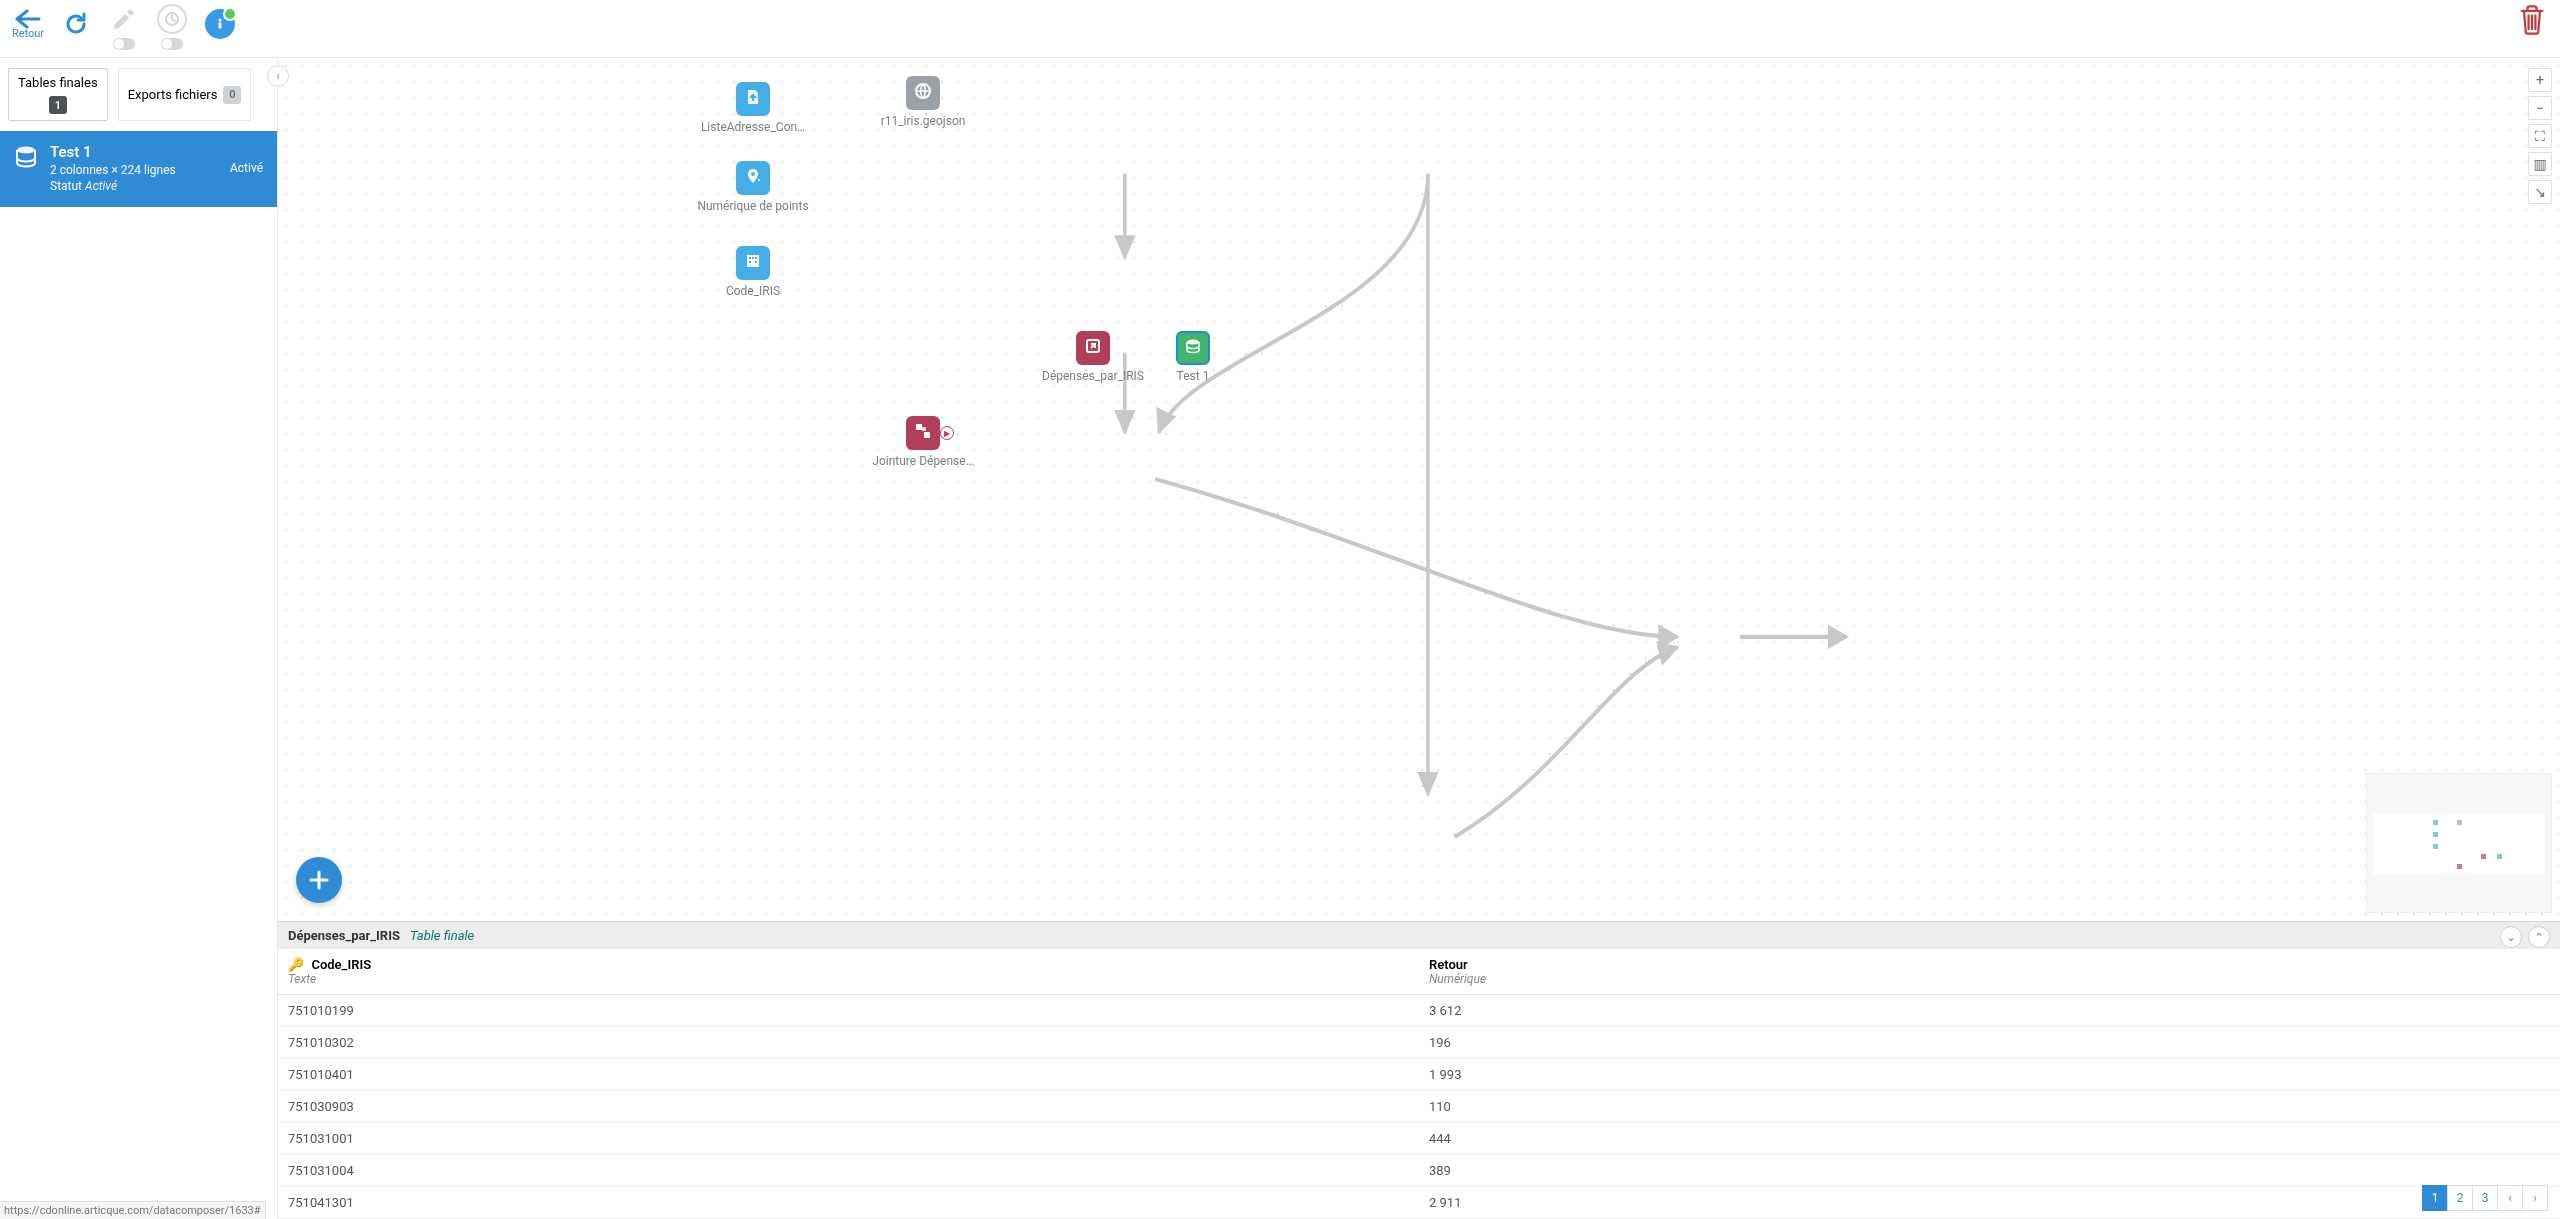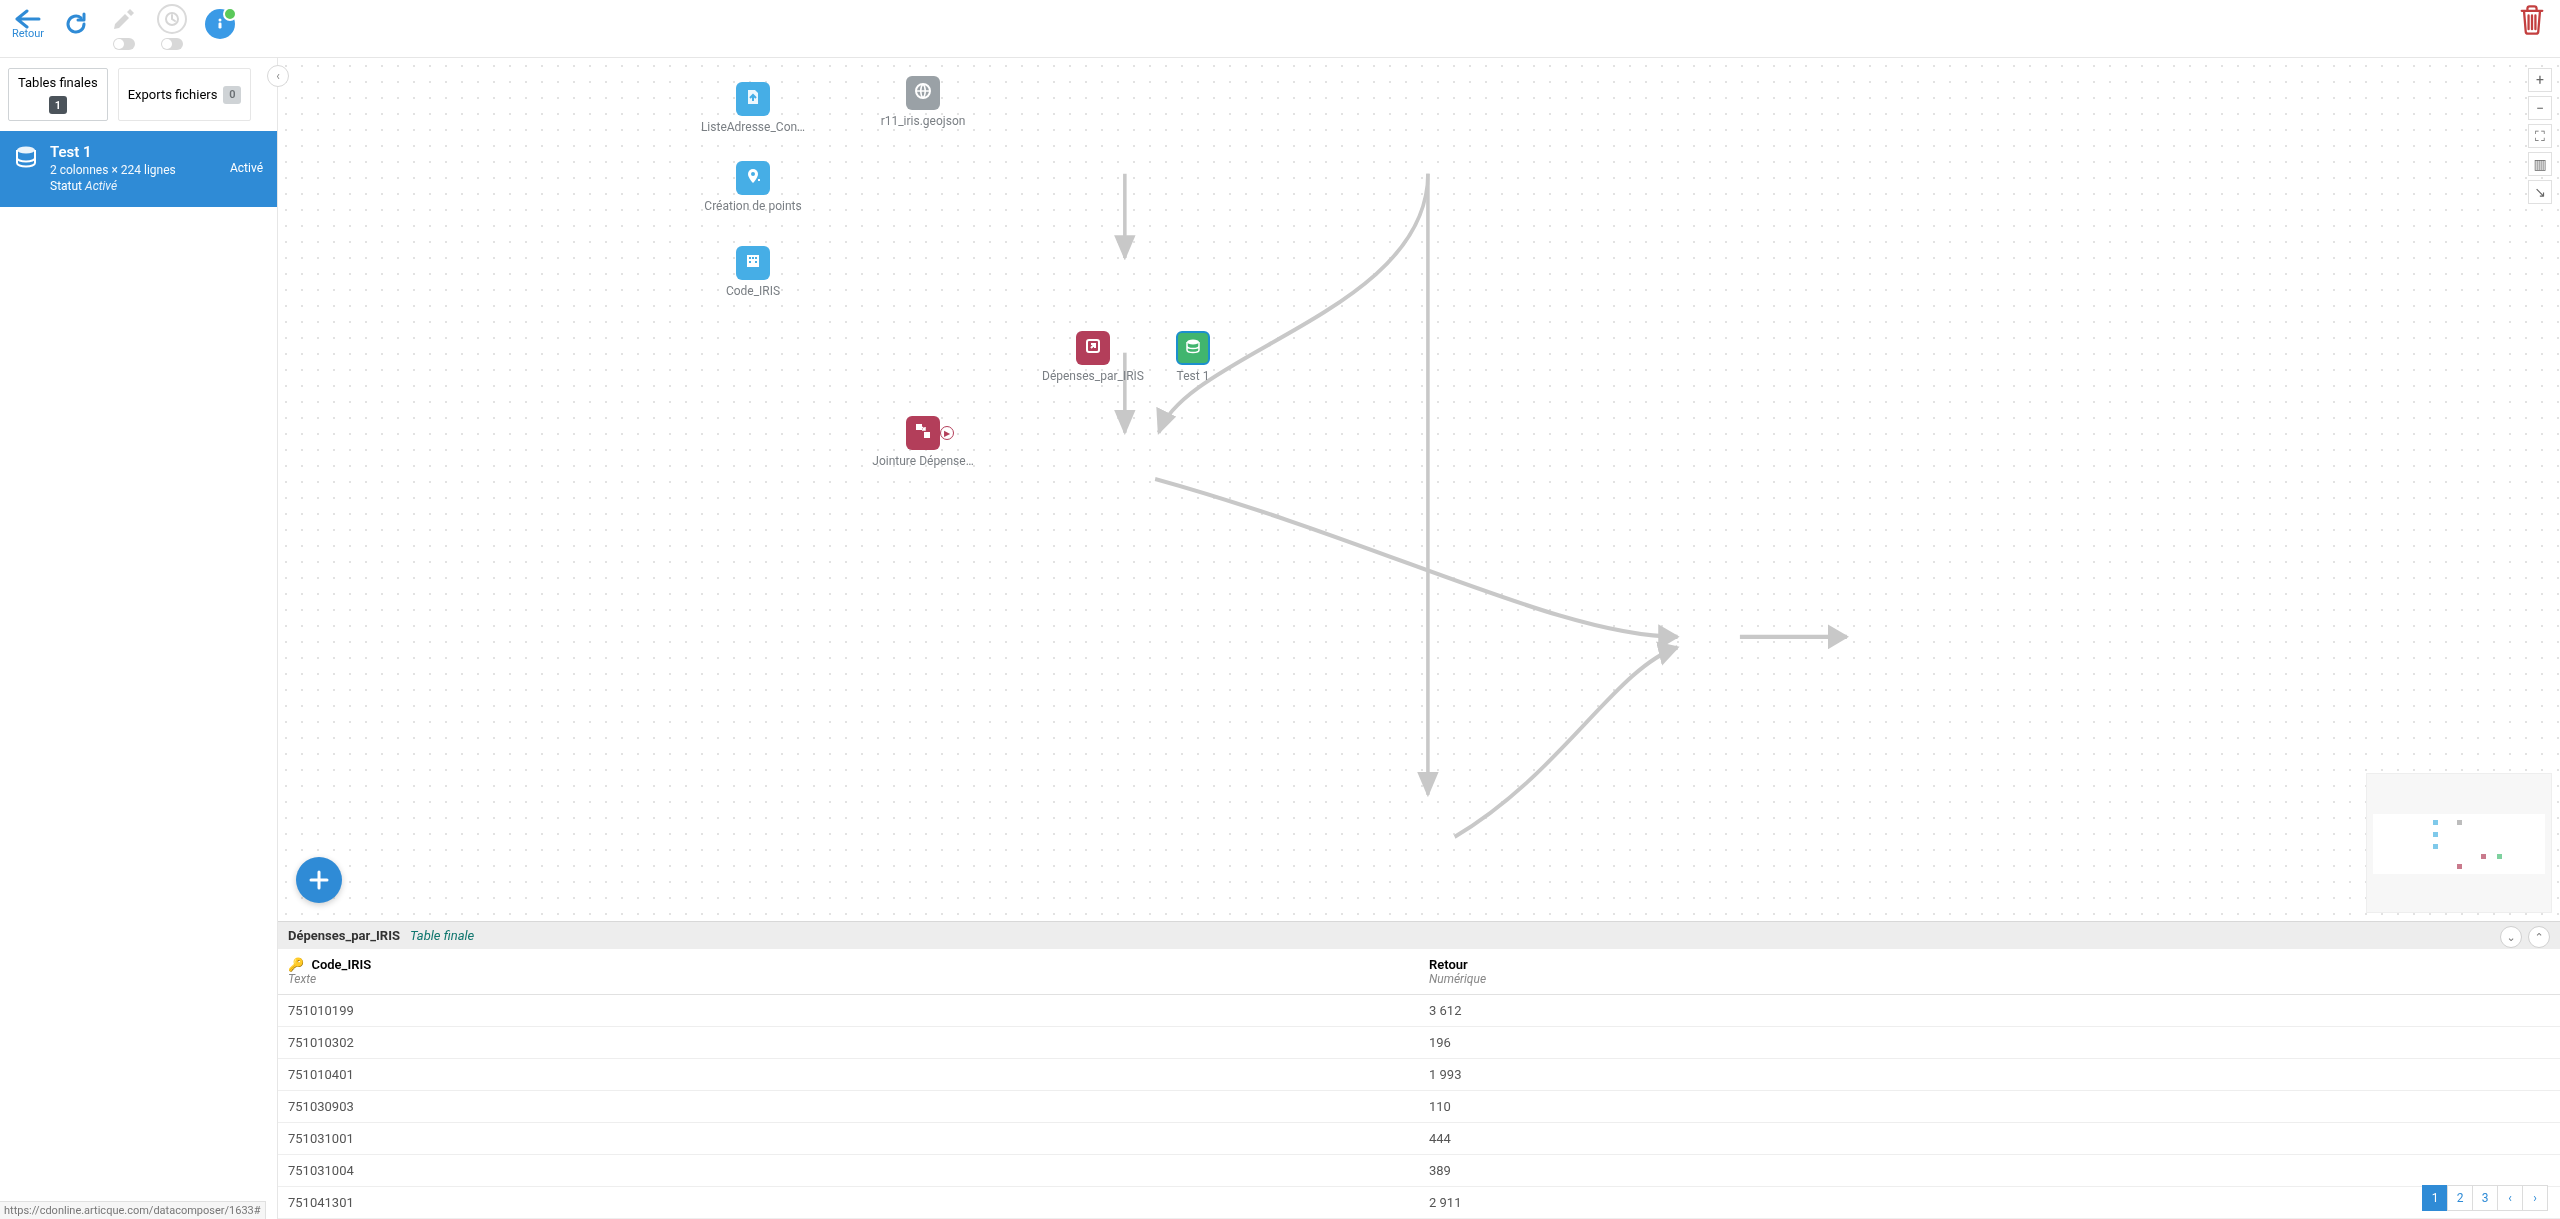--- a/index.html
+++ b/index.html
@@ -215,21 +215,21 @@
         <div class="node" style="left:475px; top:103px;">
           <div class="node-box n-blue">
             <span>
               <svg width="18" height="18" viewBox="0 0 18 18">
                   <path d="M9 2a5 5 0 0 1 5 5c0 4-5 9-5 9S4 11 4 7a5 5 0 0 1 5-5z" fill="#fff"></path>
                   <circle cx="9" cy="7" r="2" fill="#46aee6"></circle>
                   <path d="M14 13h2M15 12v2" stroke="#fff" stroke-width="1.5"></path>
                 </svg>
             </span>
           </div>
-          <div class="node-label">Création de points</div>
+          <div class="node-label">Numérique de points</div>
         </div>
 
         <div class="node" style="left:475px; top:188px;">
           <div class="node-box n-blue">
             <span>
               <svg width="18" height="18" viewBox="0 0 18 18">
                   <rect x="3" y="3" width="12" height="12" fill="#fff"></rect>
                   <rect x="5" y="5" width="2" height="2" fill="#46aee6"></rect>
                   <rect x="8" y="5" width="2" height="2" fill="#46aee6"></rect>
                   <rect x="11" y="5" width="2" height="2" fill="#46aee6"></rect>

